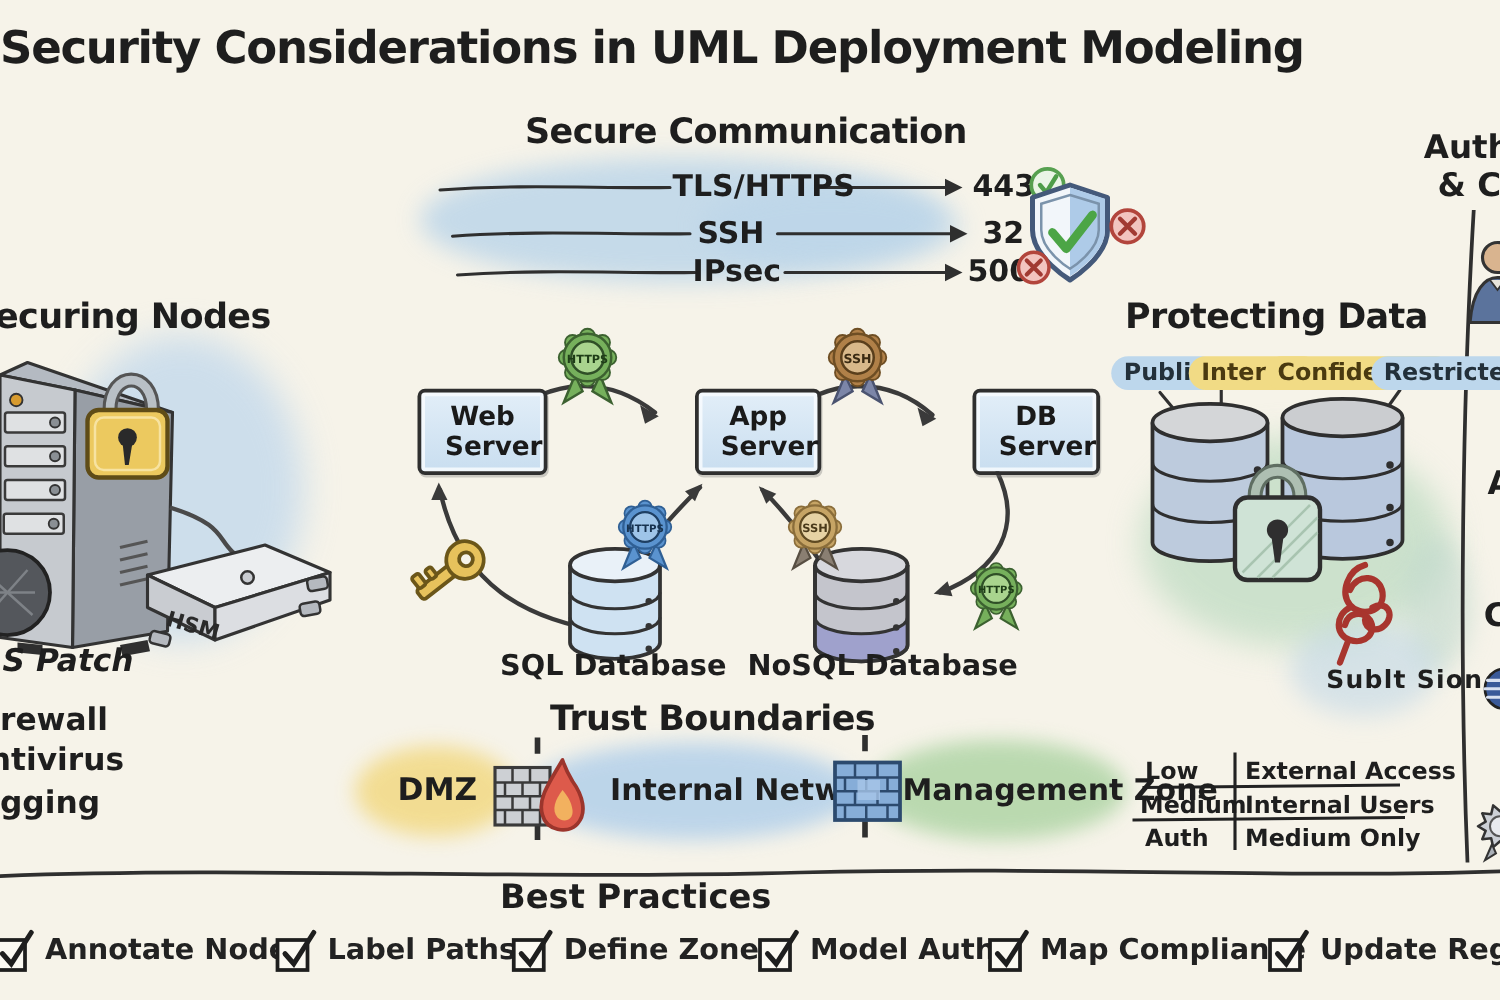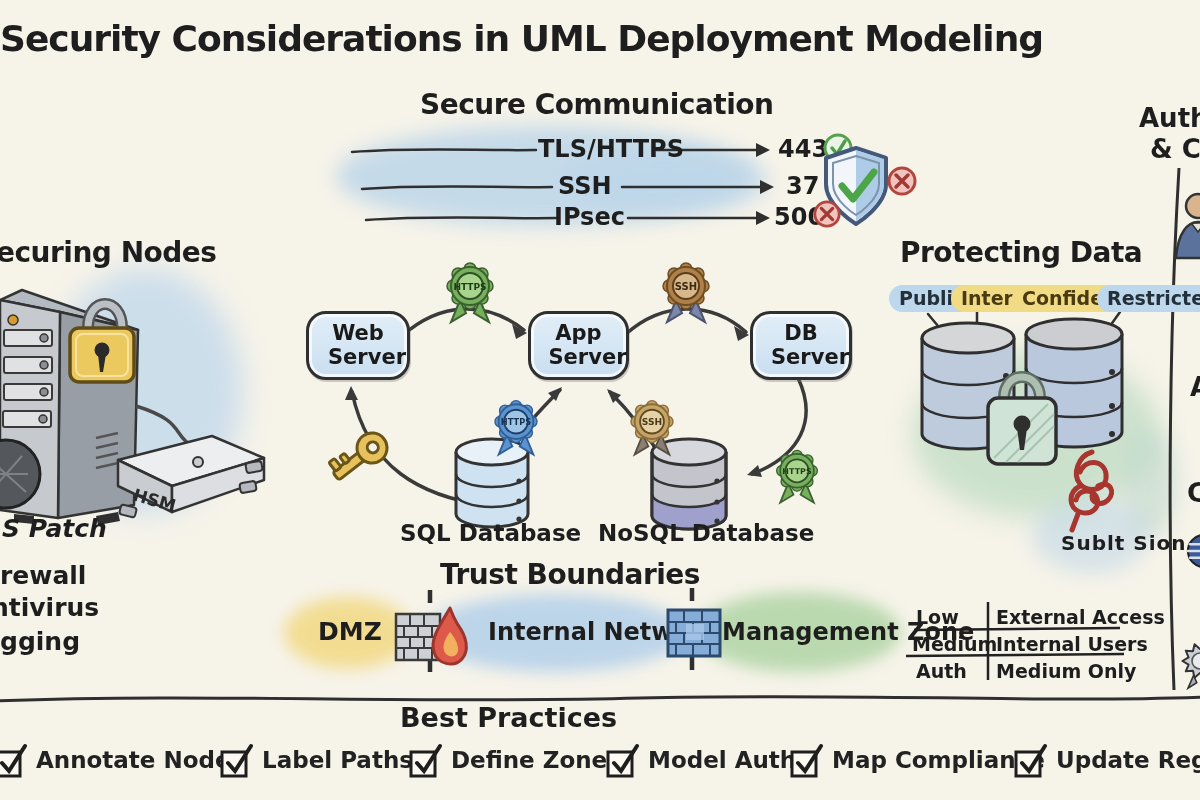--- a/index.html
+++ b/index.html
@@ -7,23 +7,23 @@
          background:#f6f3e9;font-family:"DejaVu Sans",sans-serif;color:#222;}
   .wash{position:absolute;border-radius:50%;filter:blur(10px);}
   .txt{position:absolute;font-weight:bold;color:#1e1e1e;white-space:nowrap;}
   .ctr{text-align:left;}
   .title{font-size:36px;letter-spacing:-1px;}
   .h1{font-size:28px;letter-spacing:-.5px;}
   .h2{font-size:27px;}
   .proto{font-size:24px;}
   .port{font-size:24px;}
   .nodebox{position:absolute;background:linear-gradient(#e2eef8,#c9def0);
-     border:3px solid #2f2f2f;border-radius:20px;
+     border:3px solid #2f2f2f;border-radius:6px;
      box-shadow:inset 0 0 0 3px rgba(250,252,255,.8), 1px 2px 0 rgba(120,120,120,.35);
-     display:flex;align-items:center;justify-content:center;}
+     display:flex;align-items:center;justify-content:center;margin-left:28px;}
   .nodebox .lbl{font-weight:bold;font-size:21px;line-height:1.12;text-align:center;color:#1a1a1a;}
   .dblabel{font-size:23px;}
   .pill{position:absolute;font-weight:bold;font-size:19px;padding:2px 10px 3px;
         border-radius:14px;color:#23303a;white-space:nowrap;}
   .pill.blue{background:#bdd7ec;}
   .pill.yellow{background:#f1db85;color:#4a3a10;}
   .zone{font-size:24px;}
   .cell{font-size:19px;}
   .bp-item{position:absolute;display:flex;align-items:center;gap:8px;}
   .bp-item .lbl{font-weight:bold;font-size:23px;white-space:nowrap;}
@@ -98,21 +98,21 @@
   <div class="txt h1 ctr" style="left:900px;top:236px;width:250px;">Protecting Data</div>
   <div class="txt h1 ctr" style="left:440px;top:558px;width:300px;">Trust Boundaries</div>
   <div class="txt h2 ctr" style="left:400px;top:702px;width:400px;">Best Practices</div>
   <div class="txt" style="left:1139px;top:103px;font-size:26px;">Authe</div>
   <div class="txt" style="left:1150px;top:134px;font-size:26px;">&amp; Co</div>
 
   <div class="txt proto ctr" style="left:538px;top:135px;width:116px;">TLS/HTTPS</div>
   <div class="txt proto ctr" style="left:558px;top:172px;width:62px;">SSH</div>
   <div class="txt proto ctr" style="left:554px;top:203px;width:70px;">IPsec</div>
   <div class="txt port" style="left:778px;top:135px;">443</div>
-  <div class="txt port" style="left:786px;top:172px;">37</div>
+  <div class="txt port" style="left:786px;top:172px;">32</div>
   <div class="txt port" style="left:774px;top:203px;">500</div>
 
   <svg style="left:822px;top:132px;" width="32" height="32" viewBox="0 0 32 32">
     <circle cx="16" cy="16" r="13" fill="#eaf5e6" stroke="#57a050" stroke-width="3"></circle>
     <path d="M10,16 L15,22 L23,9" stroke="#4e9d49" stroke-width="3.5" fill="none" stroke-linecap="round"></path>
   </svg>
   <svg style="left:818px;top:144px;" width="76" height="86" viewBox="0 0 76 86">
     <path d="M38,4 L68,14 V40 C68,62 38,80 38,80 C38,80 8,62 8,40 V14 Z" fill="#f2f6fa" stroke="#44597a" stroke-width="4" stroke-linejoin="round"></path>
     <path d="M38,6 L66,15 V40 C66,60 38,77 38,77 Z" fill="#aecbe8"></path>
     <path d="M38,12 L61,19 V40 C61,57 38,71 38,71 C38,71 15,57 15,40 V19 Z" fill="none" stroke="#7b93ab" stroke-width="2"></path>

